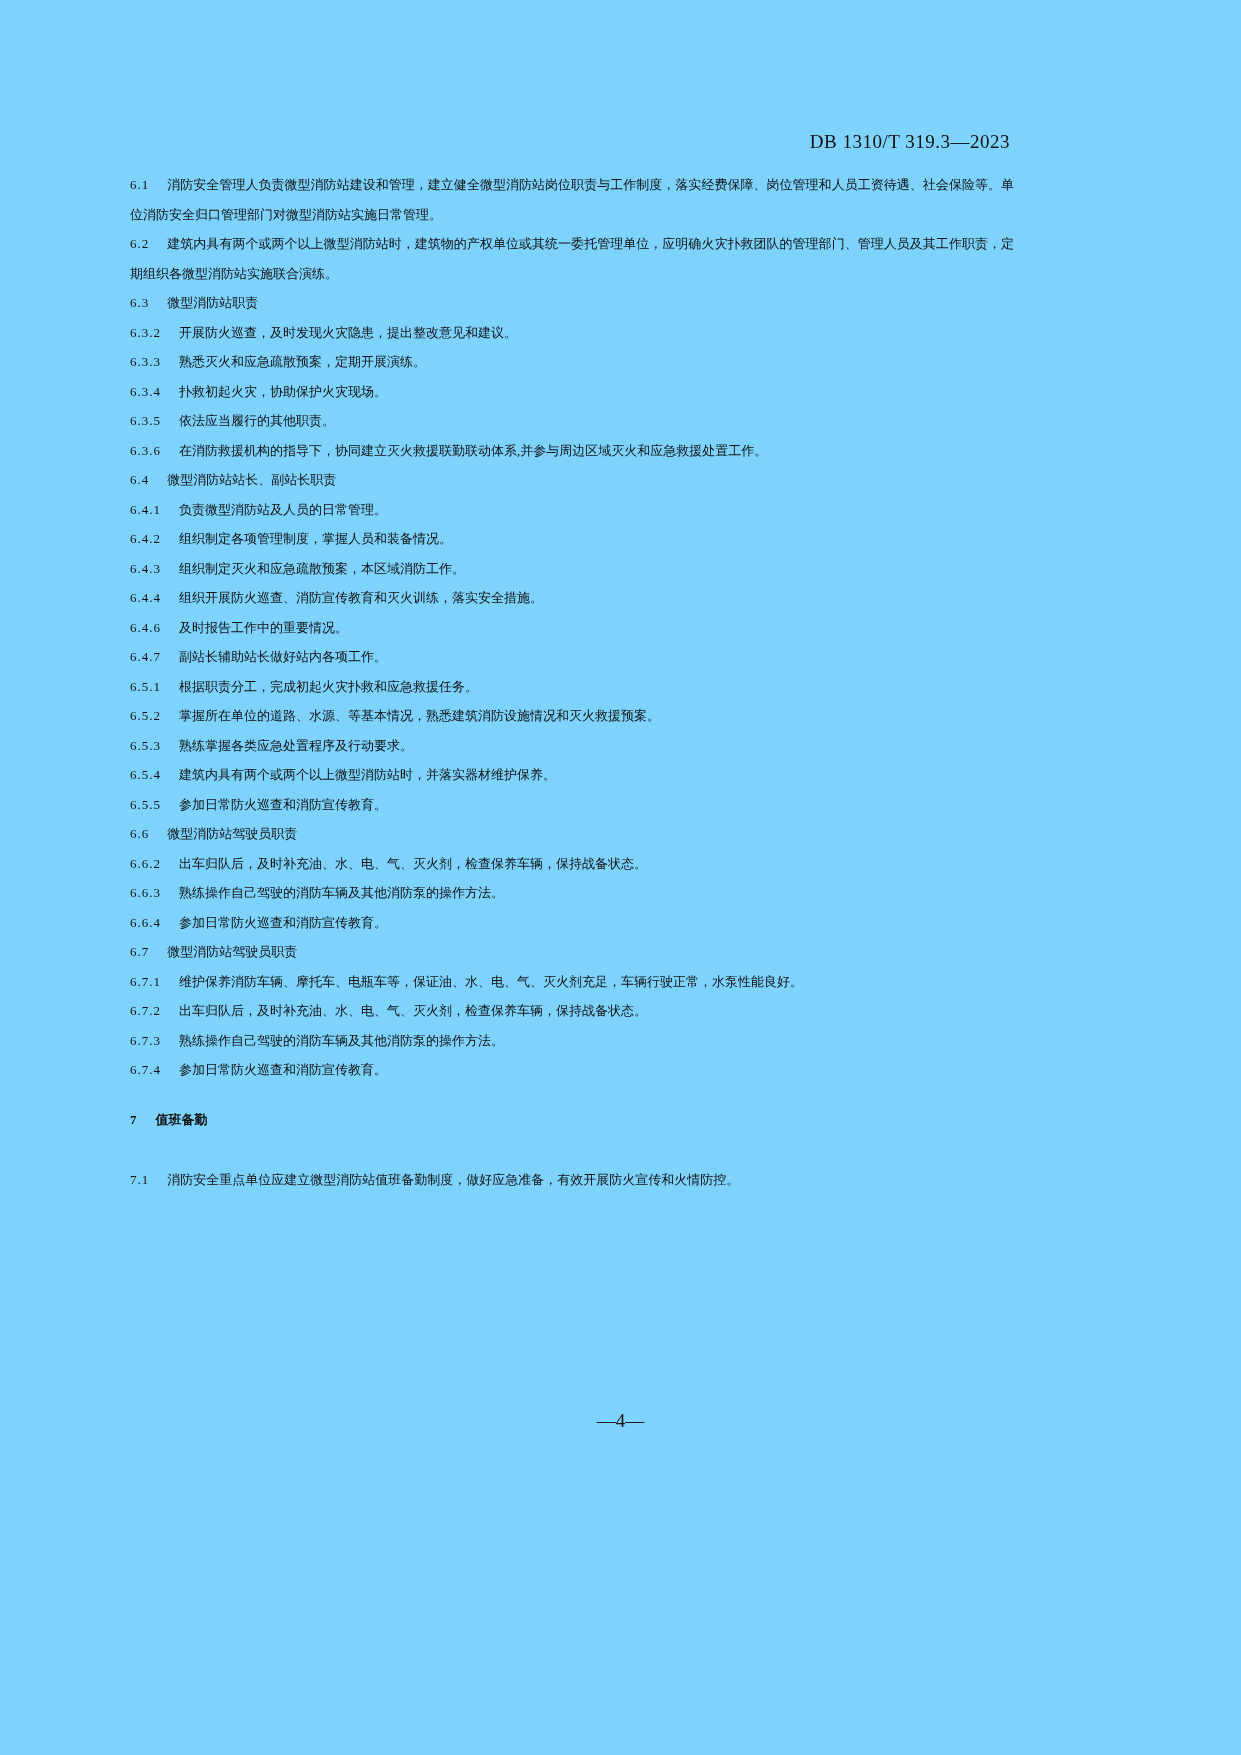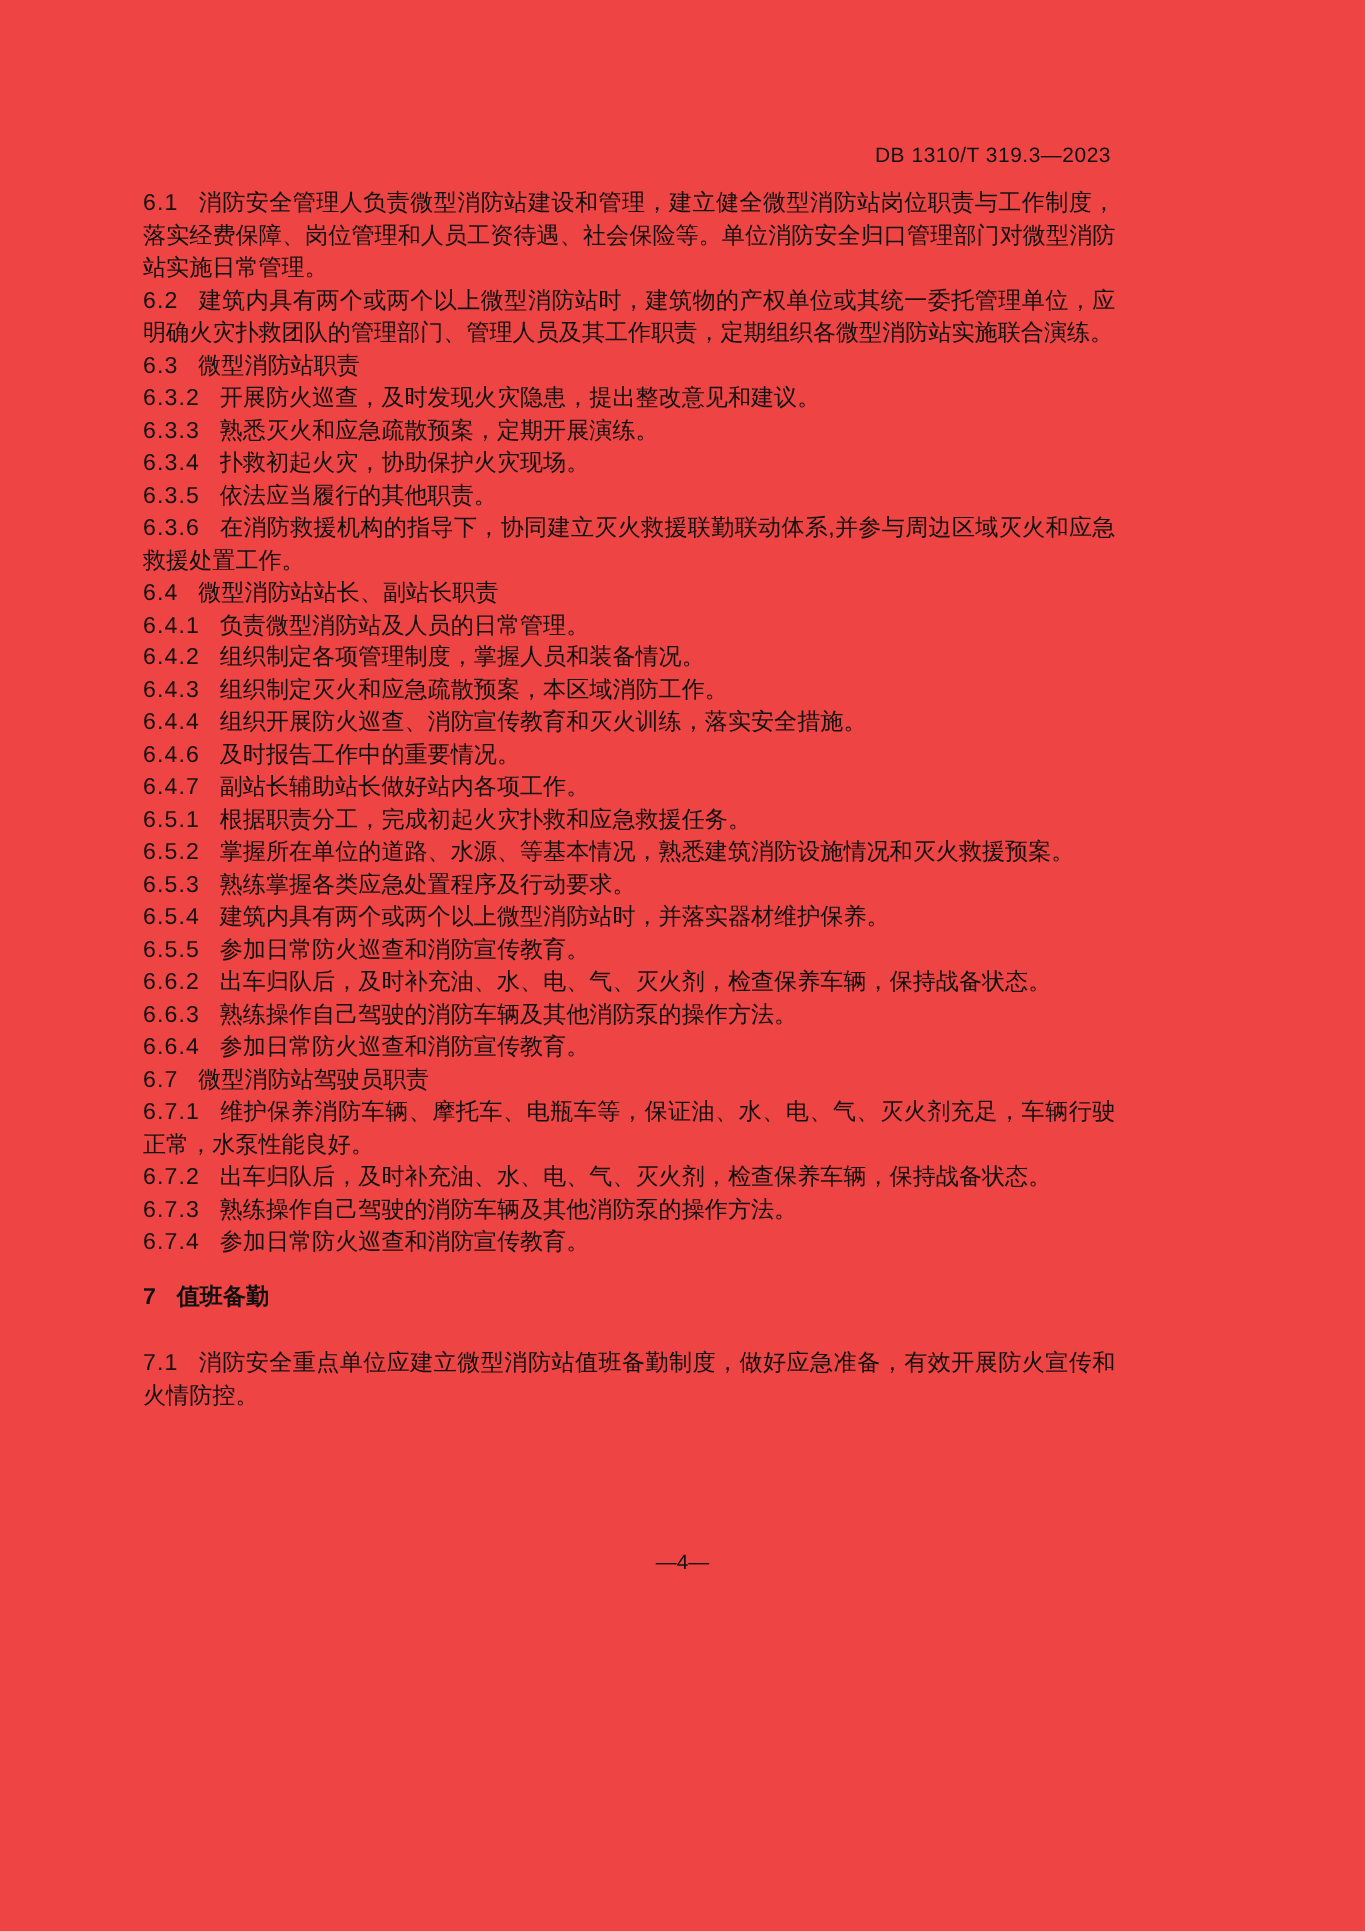--- a/index.html
+++ b/index.html
@@ -4,43 +4,43 @@
 <style>
   html, body {
     margin: 0;
     padding: 0;
     background: #ffffff;
   }
   .page {
     position: relative;
     width: 1241px;
     height: 1755px;
-    background: #ef4444;
+    background: #7dd3fc;
     color: #111111;
-    font-family: Liberation Sans, sans-serif;
+    font-family: Liberation Serif, serif;
     overflow: hidden;
   }
   .doc-header {
     position: absolute;
     top: 131px;
     right: 231px;
     font-size: 19px;
     letter-spacing: 0.5px;
     color: #111111;
     white-space: nowrap;
   }
   .doc-body {
     position: absolute;
     top: 170px;
     left: 130px;
     width: 884px;
   }
   .para {
     margin: 0;
-    font-size: 21px;
+    font-size: 13px;
     line-height: 29.5px;
     text-align: justify;
     text-justify: inter-ideograph;
     word-break: break-all;
     color: #111111;
   }
   .para .num {
     margin-right: 18px;
     letter-spacing: 1px;
   }
@@ -79,20 +79,21 @@
       <p class="para"><span class="num">6.4.2</span><span class="txt">组织制定各项管理制度，掌握人员和装备情况。</span></p>
       <p class="para"><span class="num">6.4.3</span><span class="txt">组织制定灭火和应急疏散预案，本区域消防工作。</span></p>
       <p class="para"><span class="num">6.4.4</span><span class="txt">组织开展防火巡查、消防宣传教育和灭火训练，落实安全措施。</span></p>
       <p class="para"><span class="num">6.4.6</span><span class="txt">及时报告工作中的重要情况。</span></p>
       <p class="para"><span class="num">6.4.7</span><span class="txt">副站长辅助站长做好站内各项工作。</span></p>
       <p class="para"><span class="num">6.5.1</span><span class="txt">根据职责分工，完成初起火灾扑救和应急救援任务。</span></p>
       <p class="para"><span class="num">6.5.2</span><span class="txt">掌握所在单位的道路、水源、等基本情况，熟悉建筑消防设施情况和灭火救援预案。</span></p>
       <p class="para"><span class="num">6.5.3</span><span class="txt">熟练掌握各类应急处置程序及行动要求。</span></p>
       <p class="para"><span class="num">6.5.4</span><span class="txt">建筑内具有两个或两个以上微型消防站时，并落实器材维护保养。</span></p>
       <p class="para"><span class="num">6.5.5</span><span class="txt">参加日常防火巡查和消防宣传教育。</span></p>
+      <p class="para"><span class="num">6.6</span><span class="txt">微型消防站驾驶员职责</span></p>
       <p class="para"><span class="num">6.6.2</span><span class="txt">出车归队后，及时补充油、水、电、气、灭火剂，检查保养车辆，保持战备状态。</span></p>
       <p class="para"><span class="num">6.6.3</span><span class="txt">熟练操作自己驾驶的消防车辆及其他消防泵的操作方法。</span></p>
       <p class="para"><span class="num">6.6.4</span><span class="txt">参加日常防火巡查和消防宣传教育。</span></p>
       <p class="para"><span class="num">6.7</span><span class="txt">微型消防站驾驶员职责</span></p>
       <p class="para"><span class="num">6.7.1</span><span class="txt">维护保养消防车辆、摩托车、电瓶车等，保证油、水、电、气、灭火剂充足，车辆行驶正常，水泵性能良好。</span></p>
       <p class="para"><span class="num">6.7.2</span><span class="txt">出车归队后，及时补充油、水、电、气、灭火剂，检查保养车辆，保持战备状态。</span></p>
       <p class="para"><span class="num">6.7.3</span><span class="txt">熟练操作自己驾驶的消防车辆及其他消防泵的操作方法。</span></p>
       <p class="para"><span class="num">6.7.4</span><span class="txt">参加日常防火巡查和消防宣传教育。</span></p>
       <p class="para section"><span class="num">7</span><span class="txt">值班备勤</span></p>
       <p class="para"><span class="num">7.1</span><span class="txt">消防安全重点单位应建立微型消防站值班备勤制度，做好应急准备，有效开展防火宣传和火情防控。</span></p>

